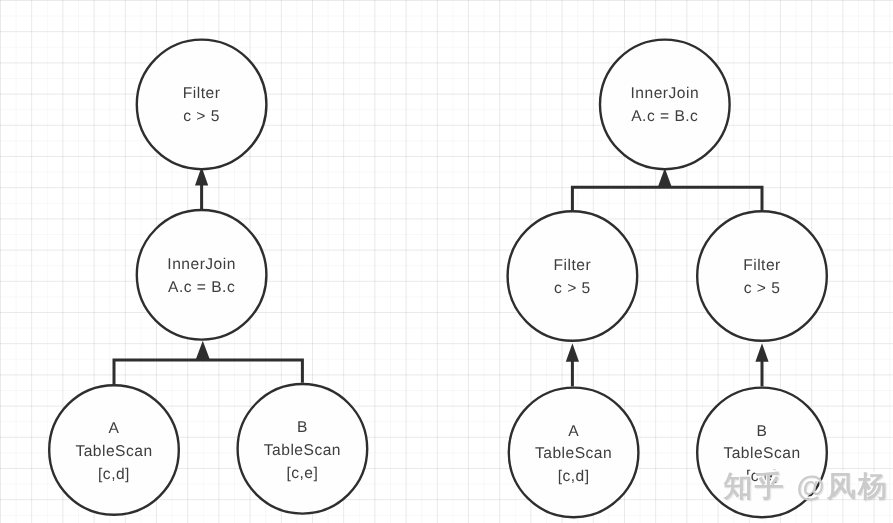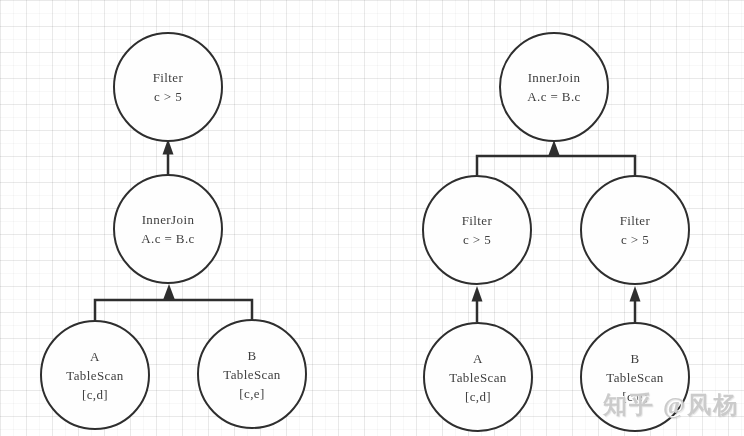--- a/index.html
+++ b/index.html
@@ -8,21 +8,21 @@
     width: 744px;
     height: 436px;
     overflow: hidden;
     background-color: #ffffff;
     background-image:
       linear-gradient(to right,  rgba(0,0,0,0.060) 1px, transparent 1px),
       linear-gradient(to bottom, rgba(0,0,0,0.060) 1px, transparent 1px),
       linear-gradient(to right,  rgba(0,0,0,0.028) 1px, transparent 1px),
       linear-gradient(to bottom, rgba(0,0,0,0.028) 1px, transparent 1px);
     background-size: 26px 26px, 26px 26px, 13px 13px, 13px 13px;
-    font-family: Liberation Serif, serif;
+    font-family: Liberation Sans, sans-serif;
   }
   .connectors {
     position: absolute;
     left: 0; top: 0;
     width: 744px; height: 436px;
   }
   .node {
     position: absolute;
     width: 110px;
     height: 110px;

